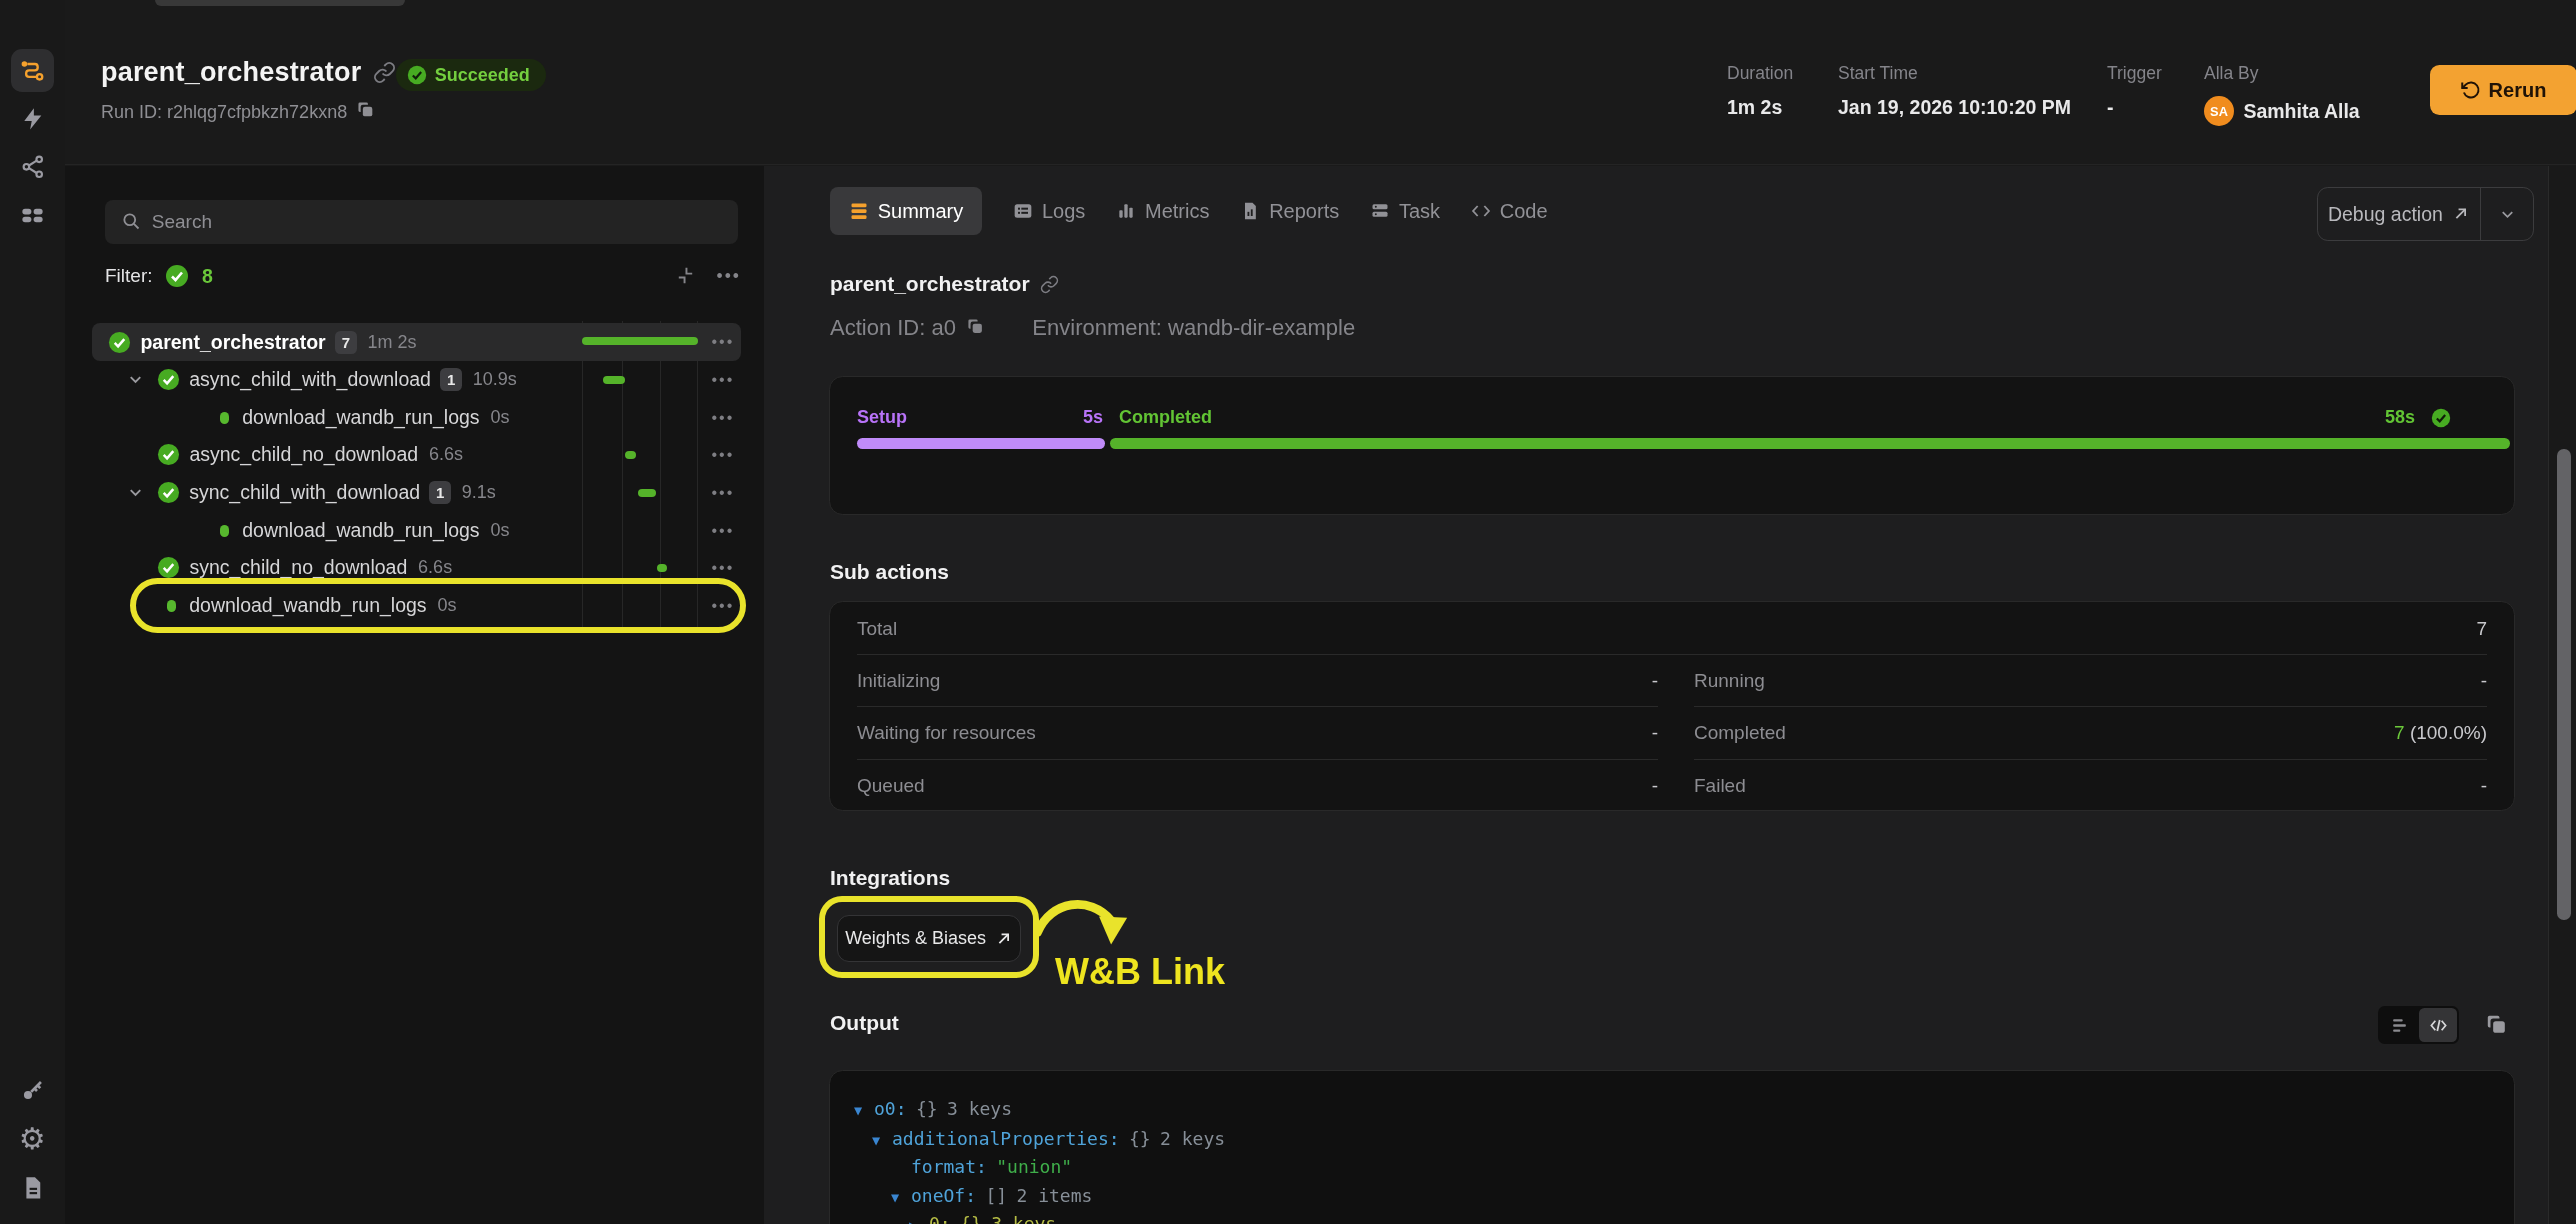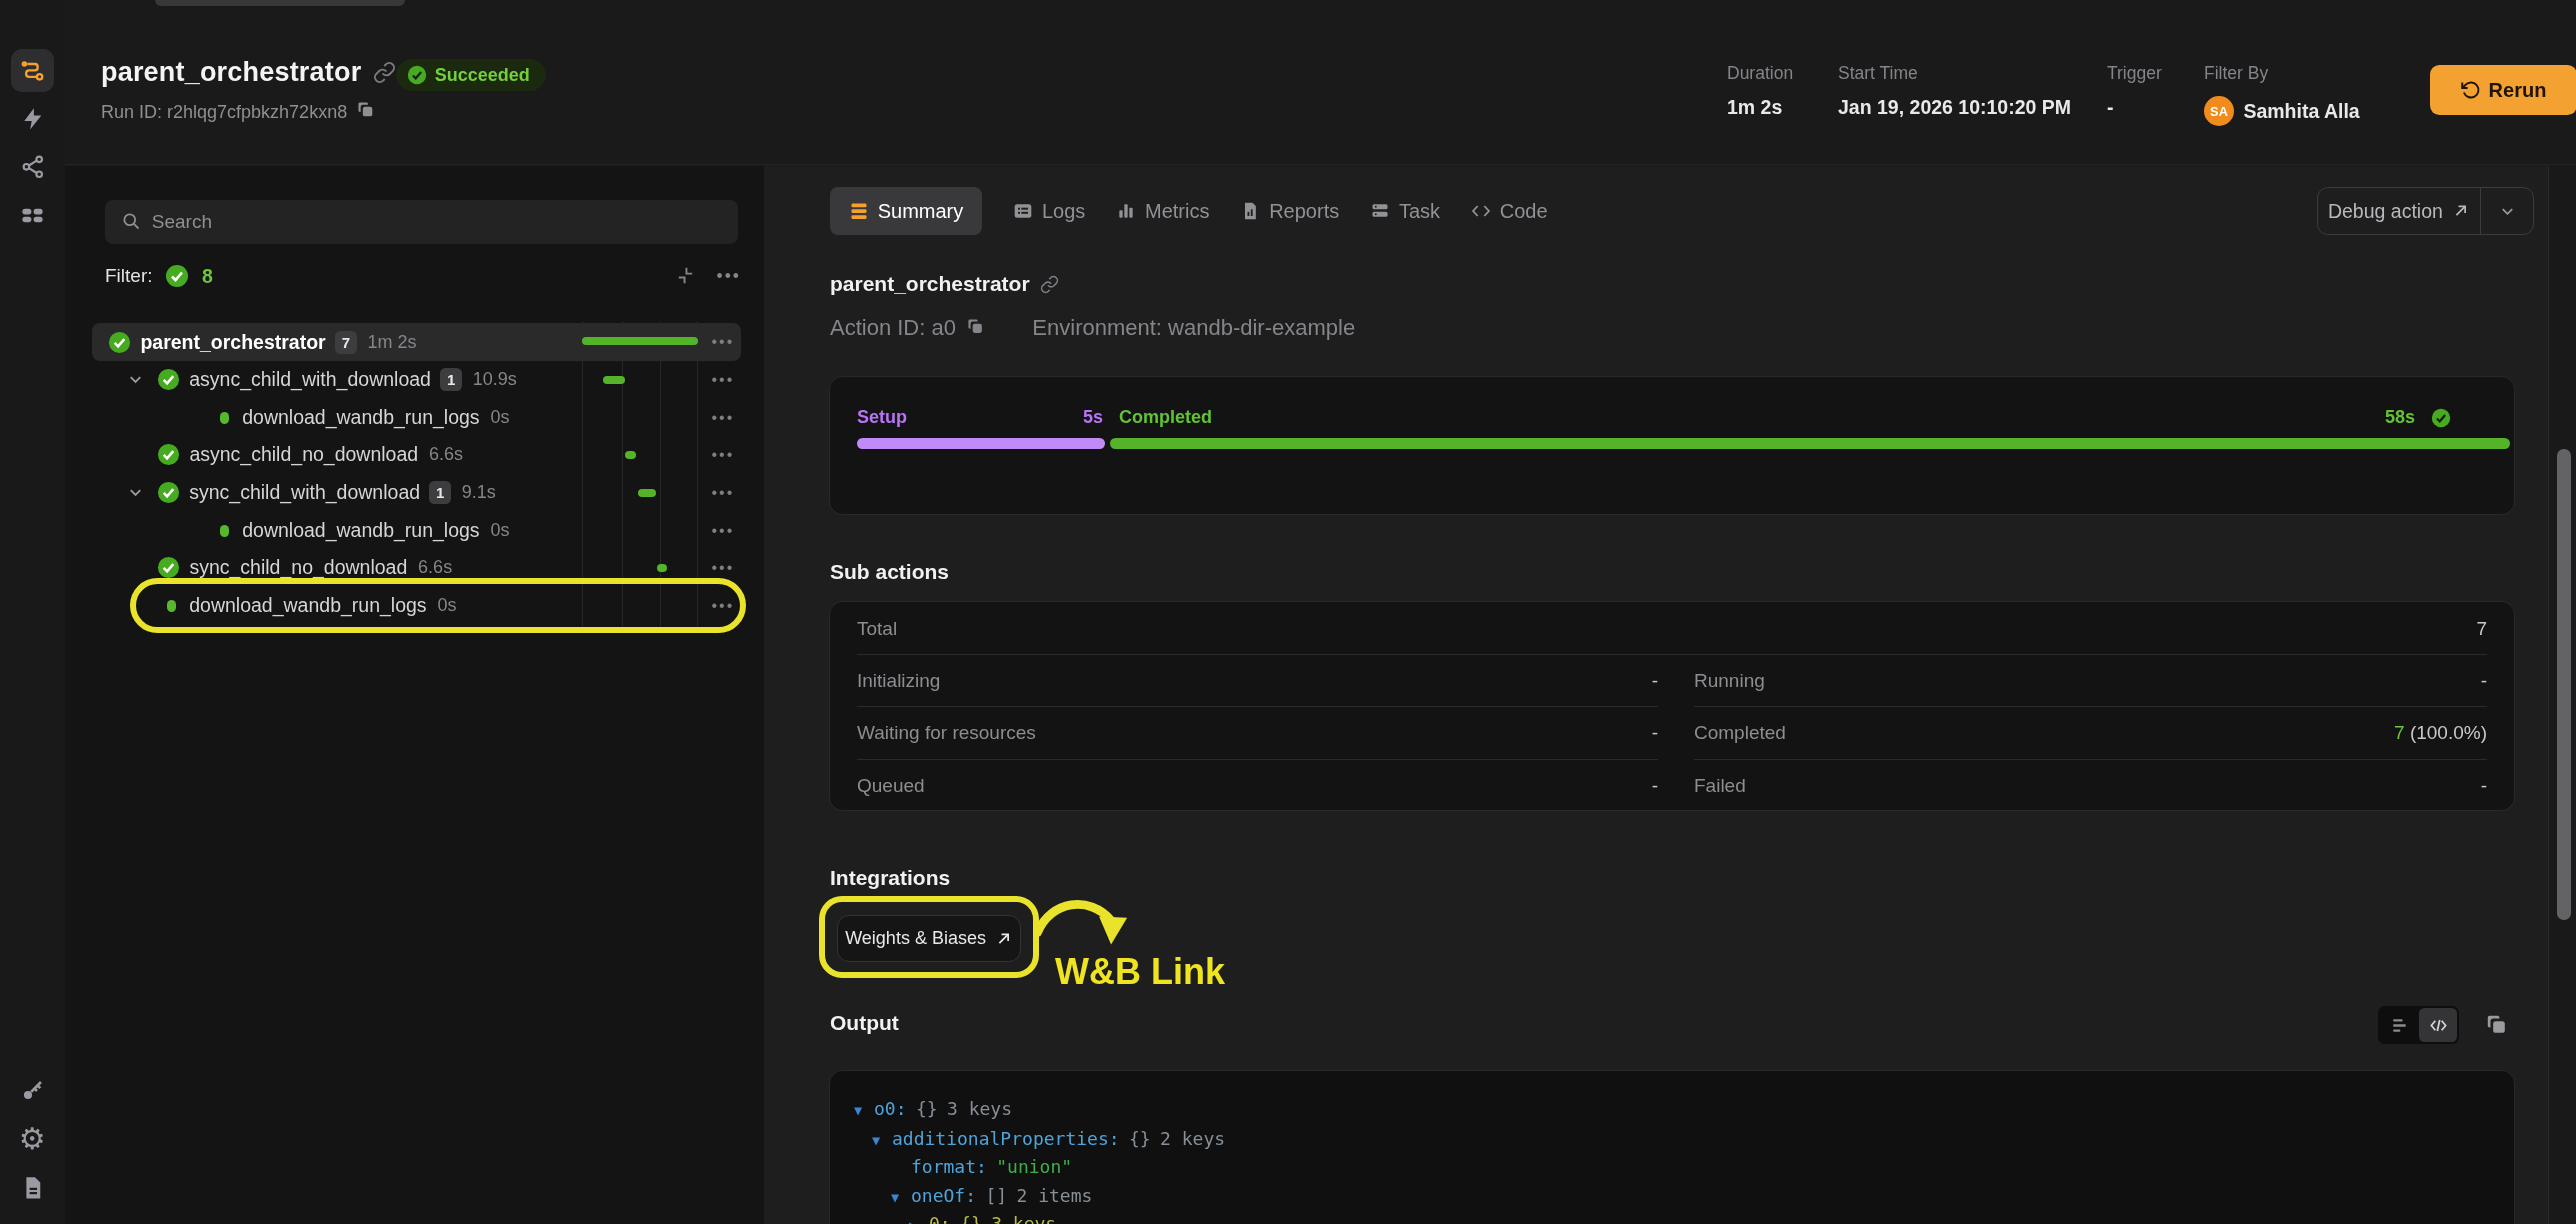--- a/index.html
+++ b/index.html
@@ -62,21 +62,21 @@
   .pl2 { padding-left:128px; } .pl1b { padding-left:75px; }
   .tbar { position:absolute; top:13.5px; height:8.7px; border-radius:4.7px; background:#55b32a; }
   .tmore { margin-left:auto; padding-right:6.7px; color:#7e7e83; font-size:16px; letter-spacing:2px; cursor:pointer;}
   .annot-rect { position:absolute; left:65px; top:412px; width:616px; height:55px; border:6px solid #e9e32b; border-radius:28px; z-index:4; pointer-events:none; }
 
   
   .tabsbar { position:absolute; left:66px; top:21px; height:48px; display:flex; align-items:center; gap:31px; }
   .tab { display:flex; align-items:center; gap:8.7px; color:#919196; font-size:20px; cursor:pointer; }
   .tab.active { background:#39393b; border-radius:8px; height:48px; padding:8px 19px; color:#ffffff; }
   .tab svg { display:block; }
-  .debug-btn { position:absolute; left:1553px; top:21px; width:217px; height:48px; border:1.3px solid #3c3c3e; border-radius:10.8px;
+  .debug-btn { position:absolute; left:1553px; top:21px; width:217px; height:54px; border:1.3px solid #3c3c3e; border-radius:10.8px;
     display:flex; align-items:center; color:#b9b9bd; font-size:19.5px; cursor:pointer; }
   .debug-main { flex:1; display:flex; align-items:center; justify-content:center; gap:9.4px; }
   .debug-sep { width:1.3px; height:100%; background:#3c3c3e; }
   .debug-caret { width:52px; display:flex; align-items:center; justify-content:center; color:#9a9a9f;}
 
   
   .s-heading { position:absolute; font-size:21px; font-weight:700; color:#f1f1f2; }
   .s-title { position:absolute; left:66px; top:106px; font-size:21px; font-weight:700; color:#f1f1f2; display:flex; align-items:center; gap:10.8px;}
   .s-meta { position:absolute; left:66px; top:149px; font-size:22px; color:#85858a; display:flex; align-items:center; gap:10.8px; }
   .s-meta .gap { width:27px; }
@@ -223,21 +223,21 @@
   </div>
   <div class="meta-col" style="left:1773px">
     <div class="meta-label">Start Time</div>
     <div class="meta-value">Jan 19, 2026 10:10:20 PM</div>
   </div>
   <div class="meta-col" style="left:2042px">
     <div class="meta-label">Trigger</div>
     <div class="meta-value">-</div>
   </div>
   <div class="meta-col" style="left:2139px">
-    <div class="meta-label">Filter By</div>
+    <div class="meta-label">Alla By</div>
     <div class="meta-value">
       <span class="avatar">SA</span>
       <span>Samhita Alla</span>
     </div>
   </div>
 
   <button class="rerun-btn">
     <svg width="20" height="20" viewBox="0 0 24 24" fill="none" stroke="#201307" stroke-width="2.4">
       <polyline points="1.5,3 1.5,9.5 8,9.5"></polyline>
         <path d="M3.5 15a9 9 0 1 0 2.1-9.4L1.5 9.5"></path>

